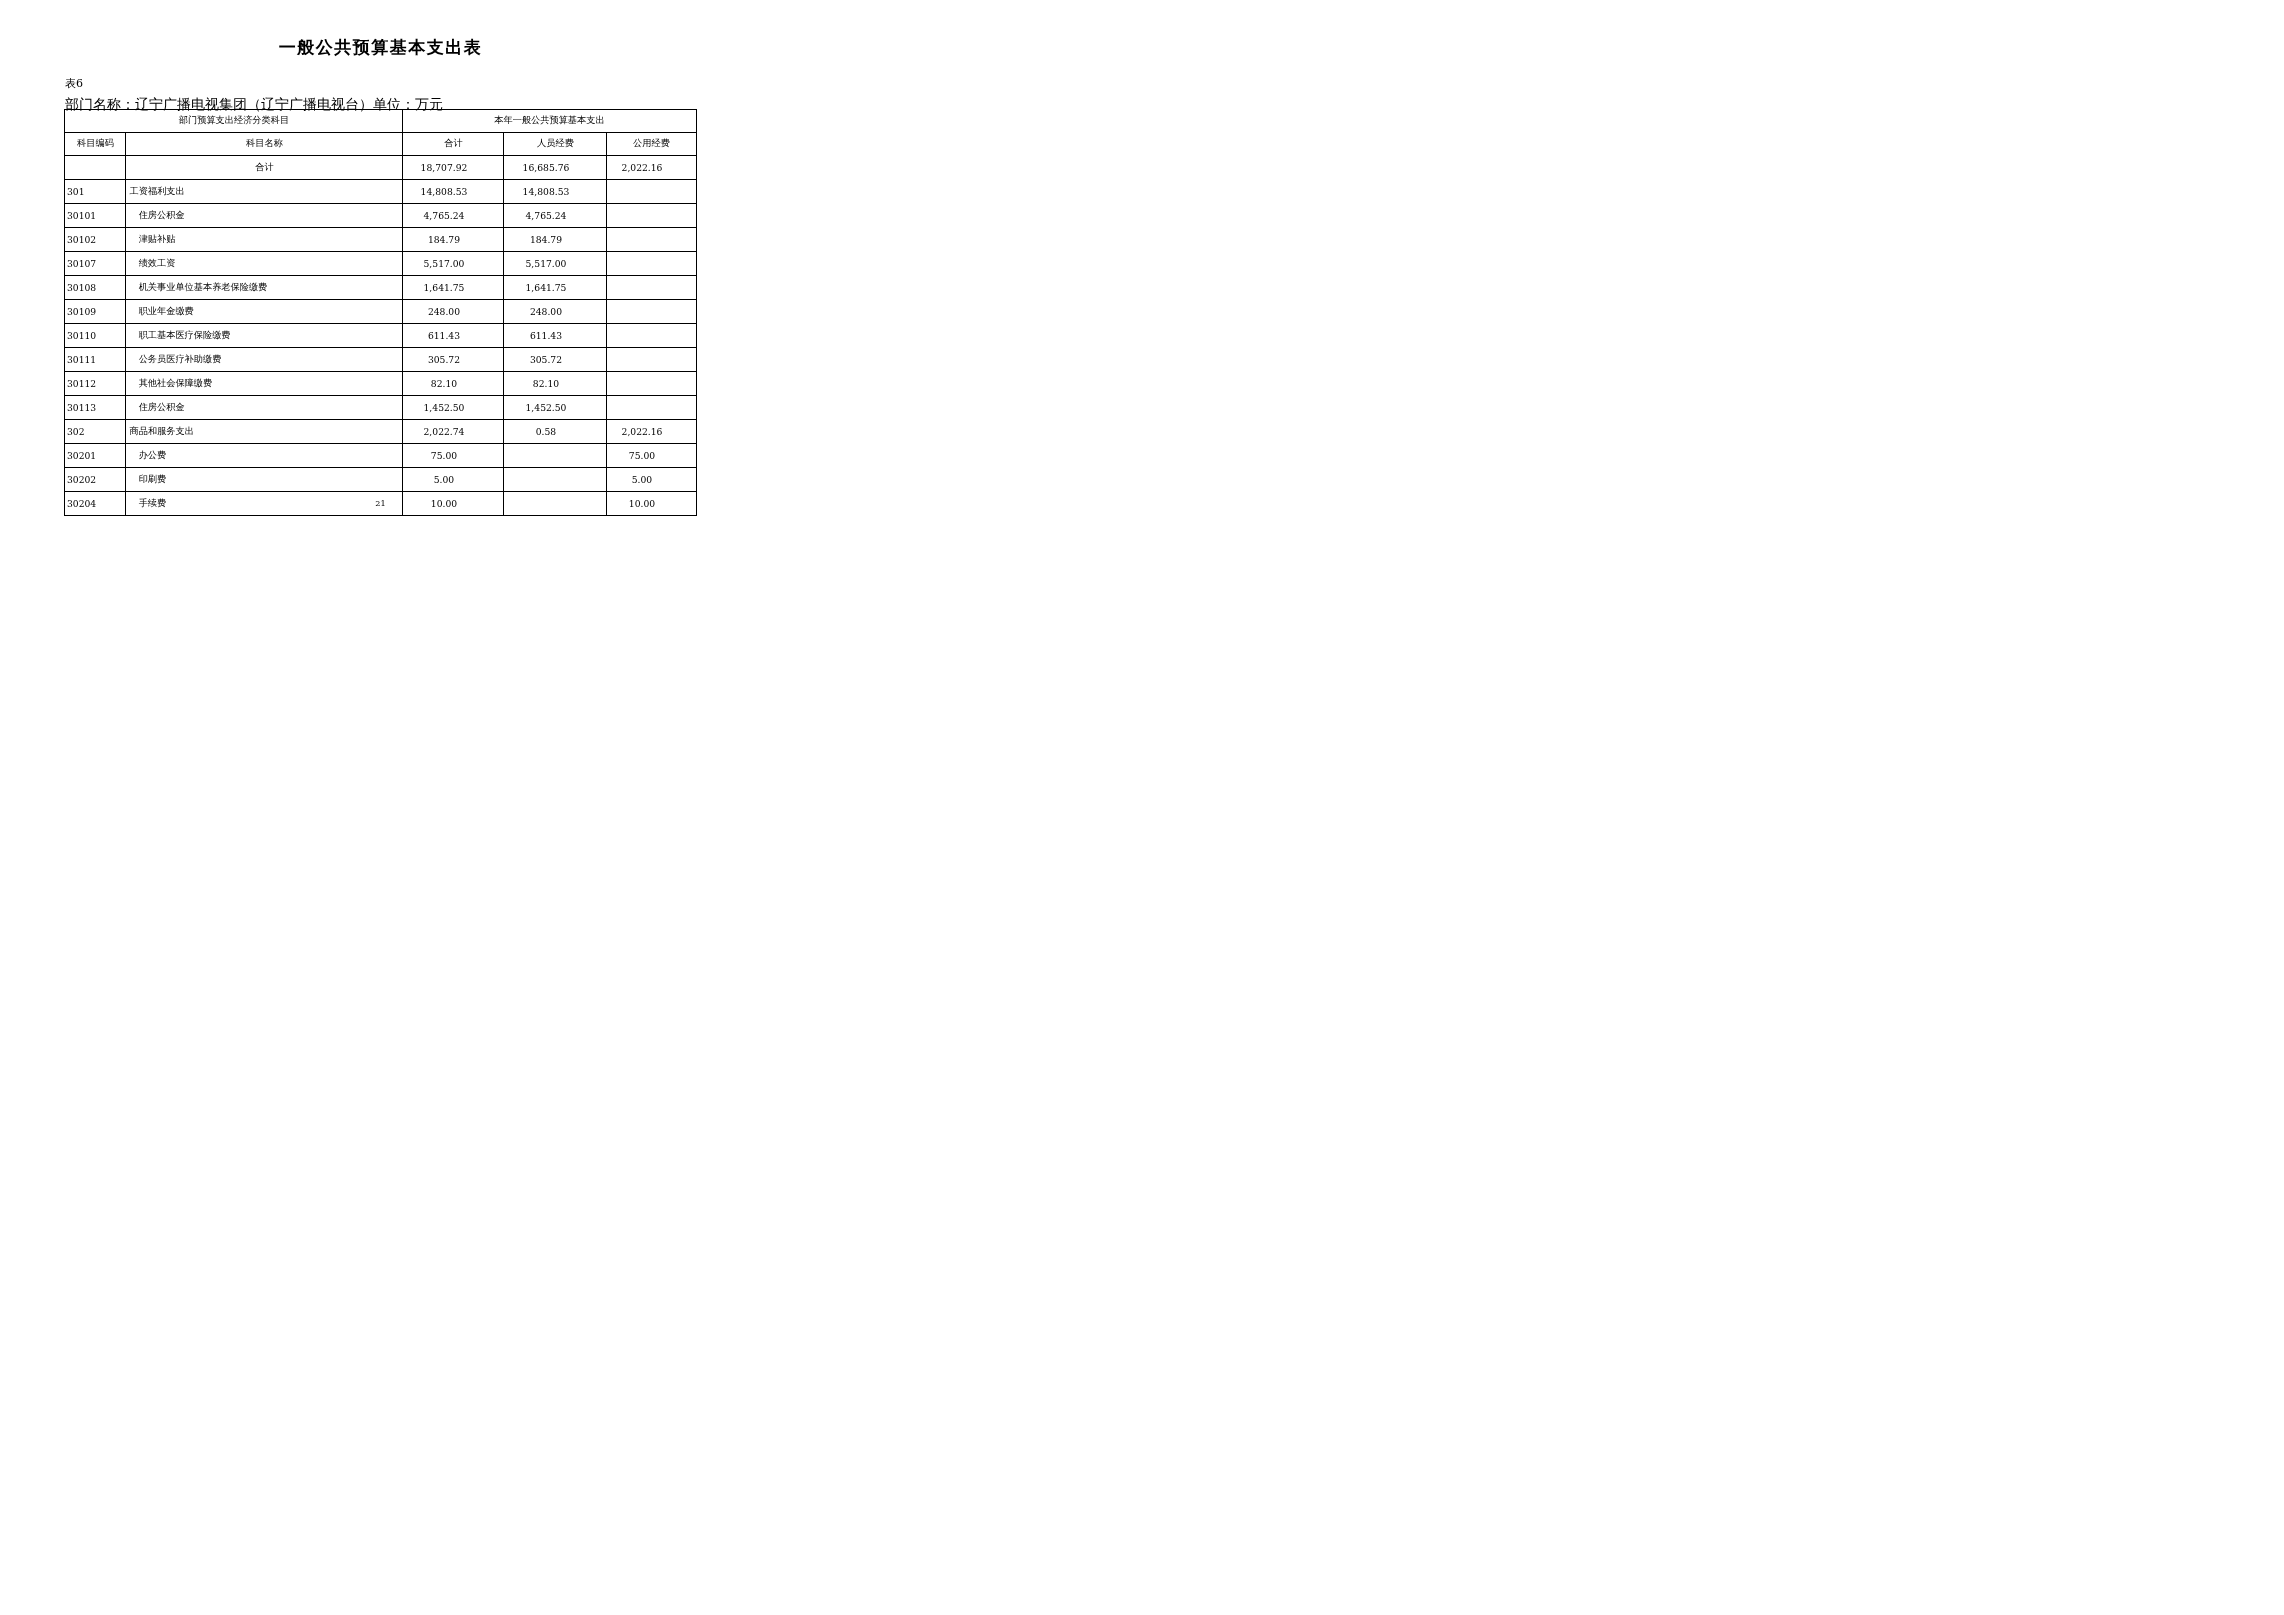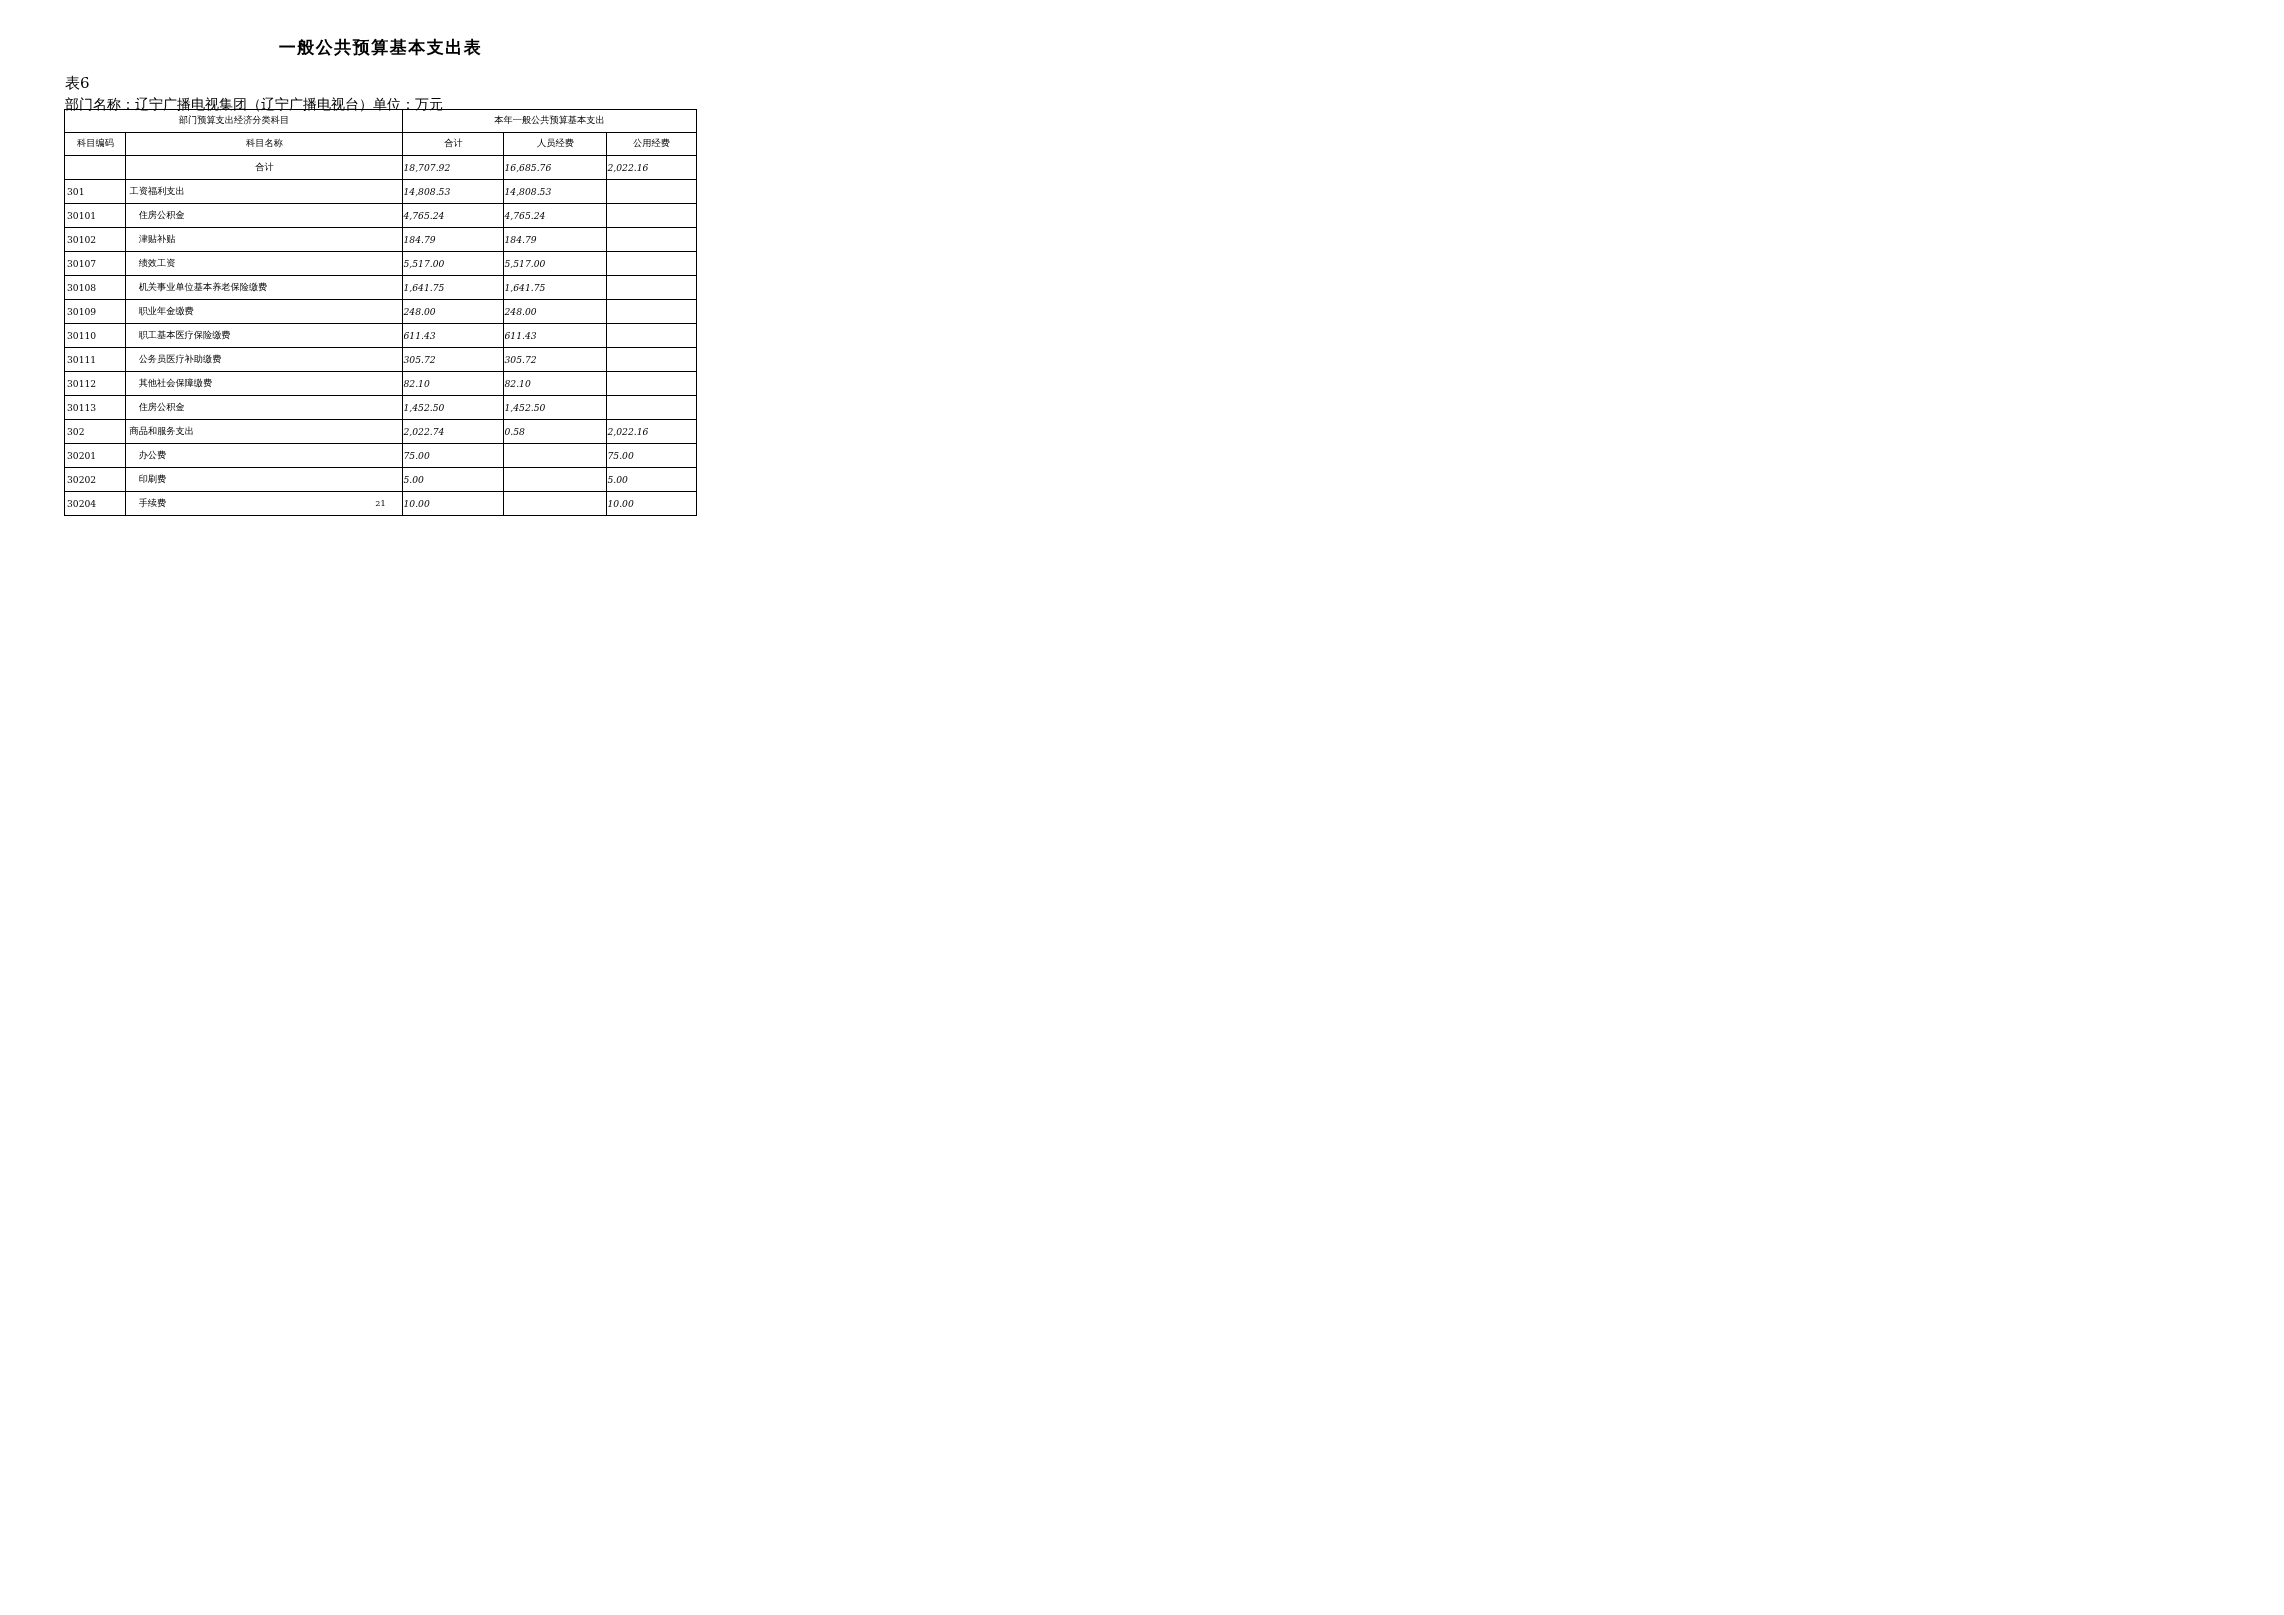--- a/index.html
+++ b/index.html
@@ -18,21 +18,21 @@
     margin: 0;
     text-align: center;
     font-size: 17px;
     line-height: 18px;
     font-weight: bold;
     letter-spacing: 1.5px;
   }
   .meta-block { width: 631px; margin: 0 auto; }
   .table-label {
     margin-top: 21.4px;
-    font-size: 15px;
+    font-size: 11px;
     line-height: 13.2px;
   }
   .dept-row {
     margin-top: 8px;
     display: flex;
     align-items: flex-end;
     font-size: 14px;
     line-height: 10.2px;
   }
   table.budget {
@@ -54,21 +54,21 @@
     white-space: nowrap;
   }
   .budget thead tr.h1 { height: 23.4px; }
   .budget thead tr.h2 { height: 22.4px; }
   .budget tbody tr { height: 24px; }
   .budget th { text-align: center; }
   td.code { text-align: left; padding-left: 1.5px; }
   td.name { text-align: left; padding-left: 3.1px; }
   tr.r-l2 td.name { padding-left: 12.2px; }
   tr.r-total td.name { text-align: center; padding-left: 0; }
-  td.num { text-align: left; padding-right: 19px; font-style: italic; }
+  td.num { text-align: center; padding-right: 19px; }
   .pageno {
     position: absolute;
     left: 0;
     width: 100%;
     top: 498px;
     text-align: center;
     font-size: 8.1px;
   }
 </style>
 </head>

